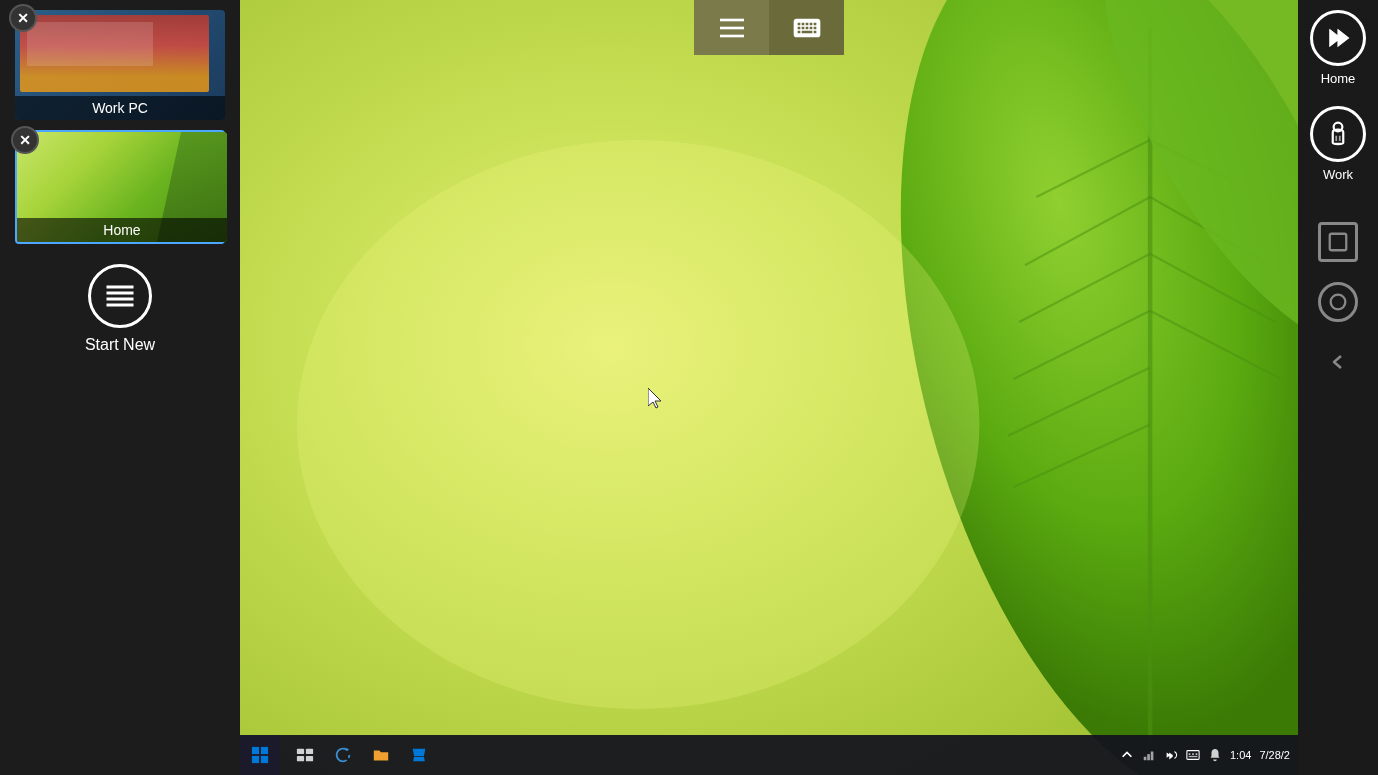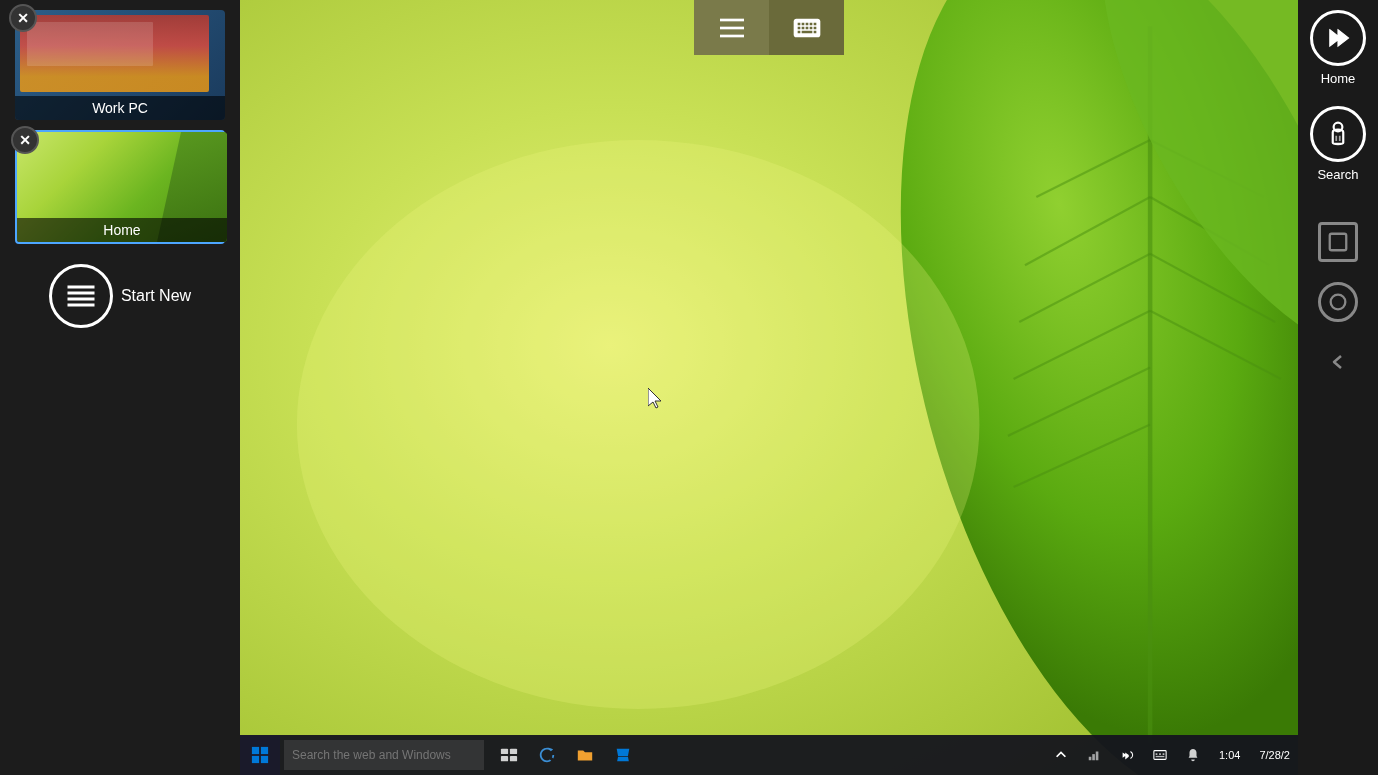--- a/index.html
+++ b/index.html
@@ -117,21 +117,21 @@
       justify-content: center;
       color: #fff;
       font-size: 14px;
       font-weight: bold;
       cursor: pointer;
       z-index: 20;
     }
 
     .start-new-btn {
       display: flex;
-      flex-direction: row;
+      flex-direction: column;
       align-items: center;
       gap: 8px;
       color: #fff;
       cursor: pointer;
       margin-top: 10px;
     }
 
     .start-new-icon {
       width: 64px;
       height: 64px;
@@ -262,21 +262,21 @@
 
     .taskbar-icon svg {
       width: 18px;
       height: 18px;
     }
 
     .taskbar-right {
       margin-left: auto;
       display: flex;
       align-items: center;
-      gap: 19px;
+      gap: 8px;
       padding-right: 8px;
       color: #fff;
       font-size: 11px;
     }
 
     .taskbar-right svg {
       width: 14px;
       height: 14px;
       fill: #fff;
     }
@@ -485,21 +485,20 @@
 
   <div id="taskbar">
     <div id="taskbar-start">
       <svg viewBox="0 0 20 20">
         <rect x="1" y="1" width="8" height="8" fill="#0078d7"></rect>
         <rect x="11" y="1" width="8" height="8" fill="#0078d7"></rect>
         <rect x="1" y="11" width="8" height="8" fill="#0078d7"></rect>
         <rect x="11" y="11" width="8" height="8" fill="#0078d7"></rect>
       </svg>
     </div>
-    <input type="text" id="search-box" readonly="" placeholder="Search the web and Windows" style="">
 
     <div class="taskbar-icons">
 
       <div class="taskbar-icon">
         <svg viewBox="0 0 20 20">
           <rect x="1" y="3" width="8" height="6" rx="1" fill="#fff" opacity="0.8"></rect>
           <rect x="11" y="3" width="8" height="6" rx="1" fill="#fff" opacity="0.8"></rect>
           <rect x="1" y="11" width="8" height="6" rx="1" fill="#fff" opacity="0.8"></rect>
           <rect x="11" y="11" width="8" height="6" rx="1" fill="#fff" opacity="0.8"></rect>
         </svg>
@@ -574,21 +573,21 @@
   <div class="right-btn">
     <div class="right-btn-icon">
 
       <svg viewBox="0 0 32 32">
         <circle cx="16" cy="8" r="5" stroke="#fff" fill="none" stroke-width="2.5"></circle>
         <path d="M10 14 C10 10 22 10 22 14 L22 26 C22 28 10 28 10 26 Z" stroke="#fff" fill="none" stroke-width="2.5"></path>
         <line x1="14" y1="24" x2="14" y2="18" stroke="#fff" stroke-width="2" opacity="0.6"></line>
         <line x1="18" y1="24" x2="18" y2="18" stroke="#fff" stroke-width="2" opacity="0.6"></line>
       </svg>
     </div>
-    <span class="right-btn-label">Search</span>
+    <span class="right-btn-label">Work</span>
   </div>
 
   <div class="right-nav-btn">
     <svg viewBox="0 0 24 24">
       <rect x="3" y="3" width="18" height="18" rx="2" stroke="#888" fill="none" stroke-width="2.5"></rect>
     </svg>
   </div>
 
   <div class="right-nav-circle">
     <svg viewBox="0 0 24 24">

